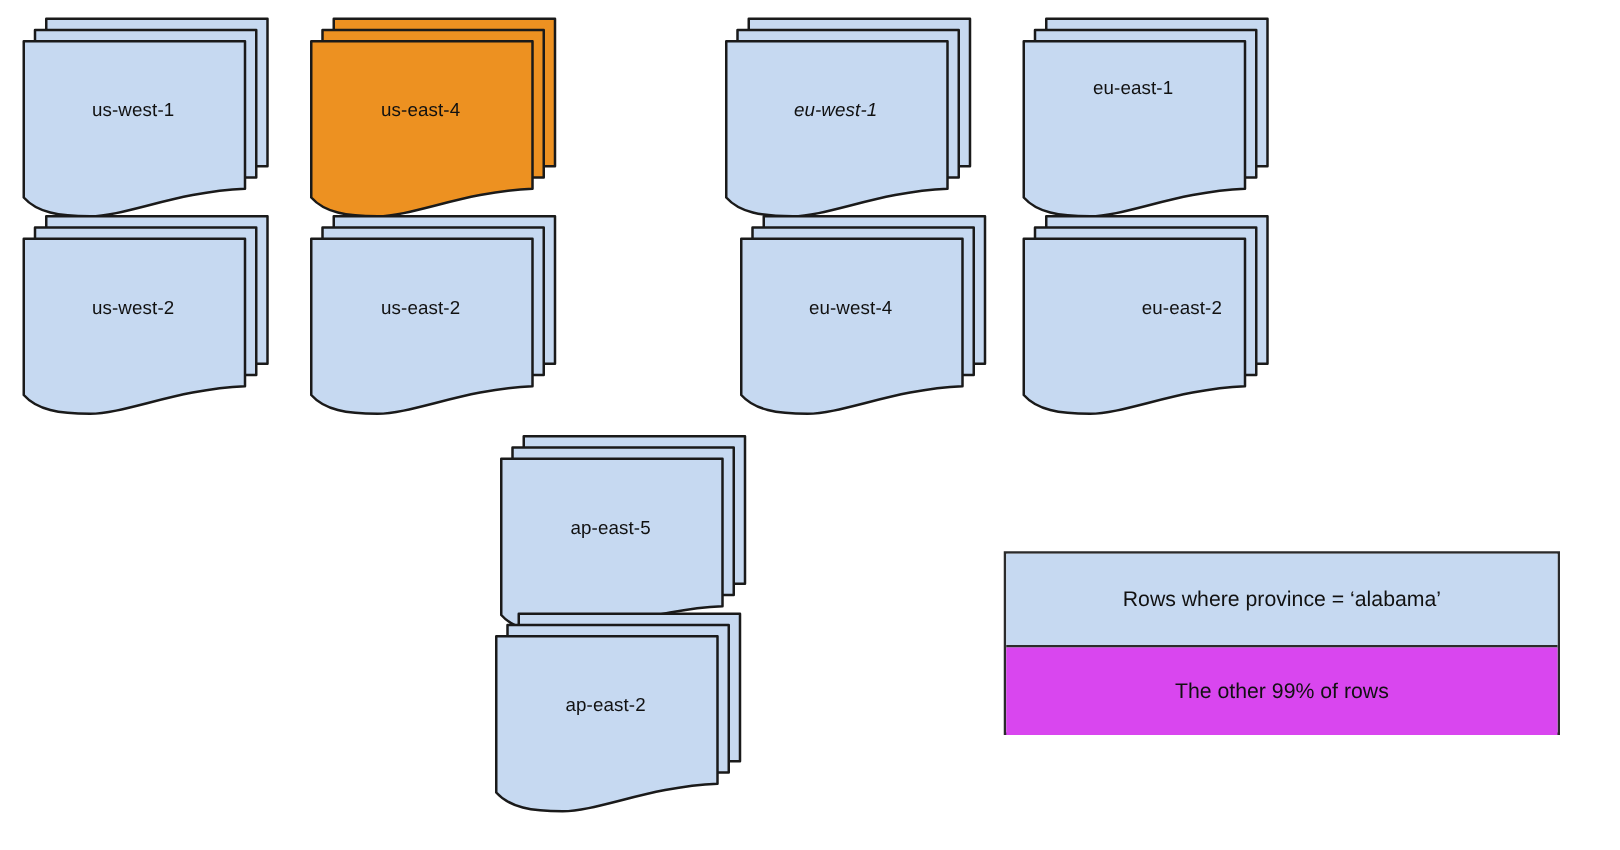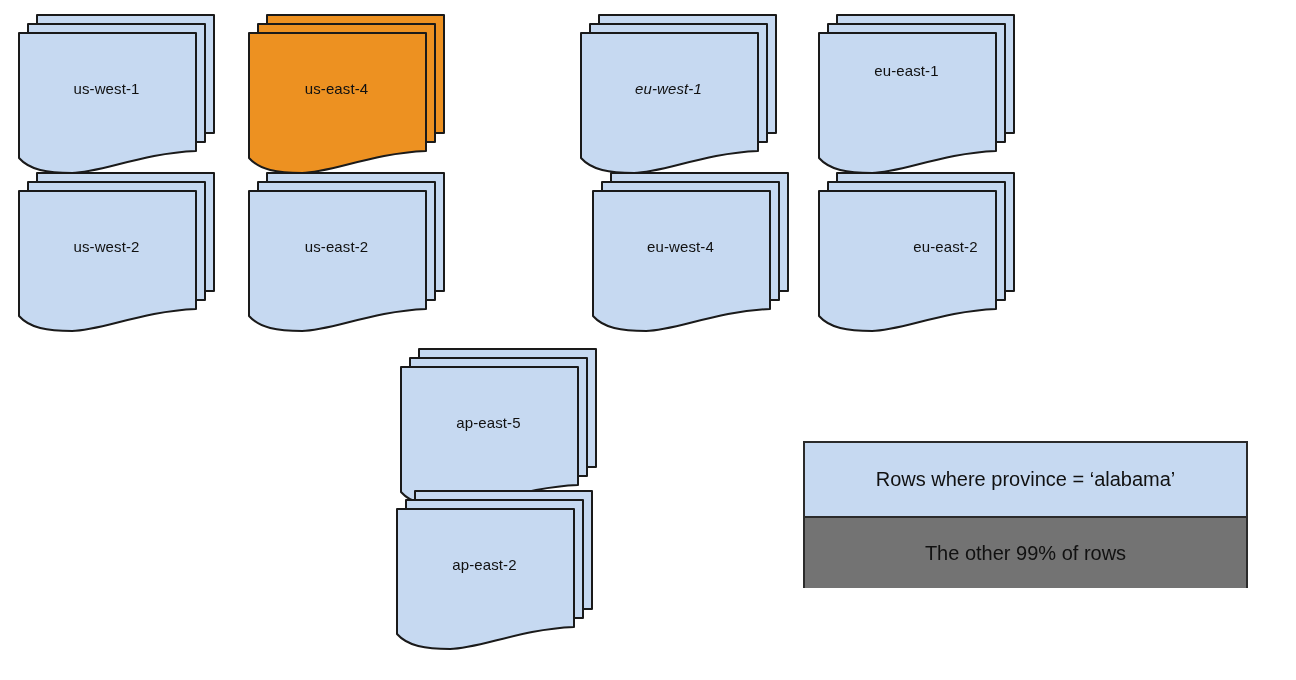--- a/index.html
+++ b/index.html
@@ -55,31 +55,31 @@
     border: 2px solid #2b2b2b;
     display: flex;
     flex-direction: column;
   }
   .legend-row {
     flex: 1 1 auto;
     display: flex;
     align-items: center;
     justify-content: center;
     font-family: "Liberation Sans", sans-serif;
-    font-size: 20px;
+    font-size: 17px;
     color: #111111;
     white-space: nowrap;
   }
   .legend-row.blue-row {
     background: #c6d9f1;
     border-bottom: 2px solid #2b2b2b;
     flex: 0 0 73px;
   }
   .legend-row.orange-row {
-    background: #737373;
+    background: #d946ef;
     flex: 0 0 70px;
   }
 </style>
 </head>
 <body>
 
 <div id="canvas">
     <div class="stack" style="left: 18px; top: 14px; width: 199px; height: 170px;">
       <svg width="199" height="170" viewBox="0 0 199 170">
         <path d="M 19 1 H 196 V 119 H 19 Z" fill="#c6d9f1" stroke="#1a1a1a" stroke-width="2" stroke-linejoin="round"></path>

